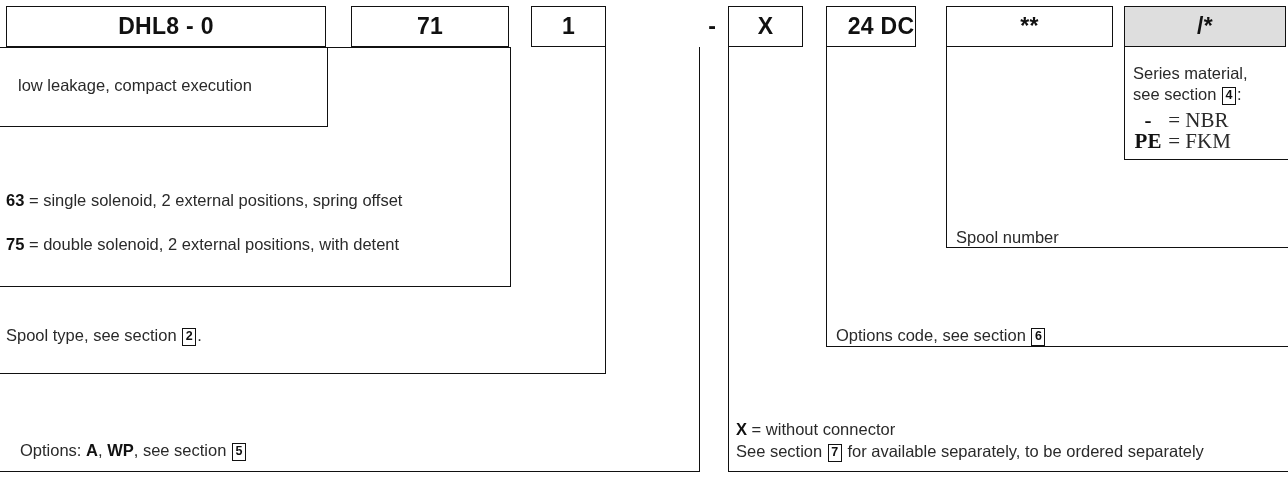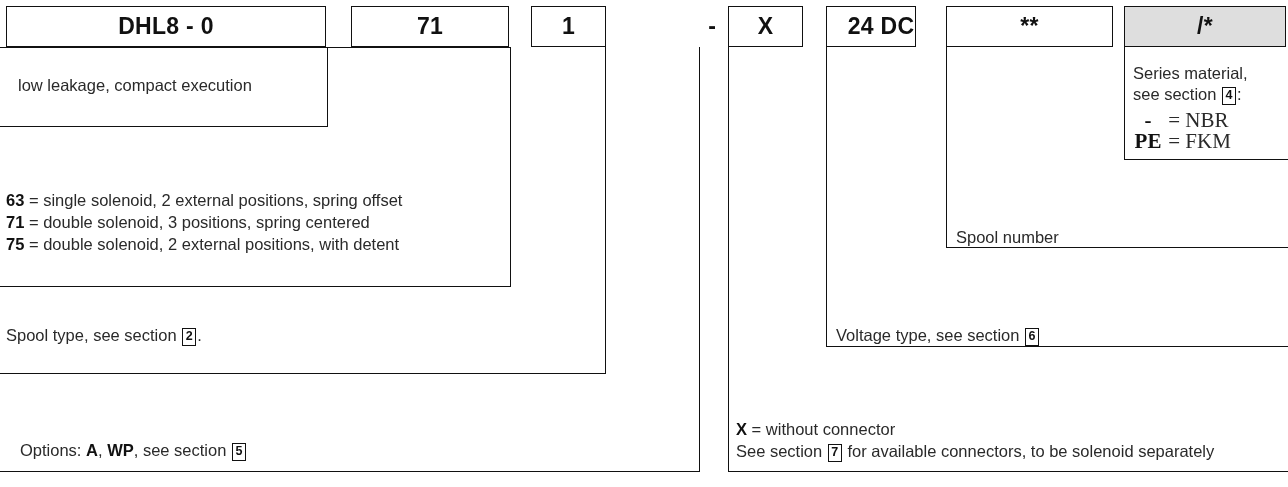--- a/index.html
+++ b/index.html
@@ -106,25 +106,20 @@
   <div class="frame bl bb" style="left:1124px;top:47px;width:168px;height:113px;"></div>
 
   <div class="txt" style="left:18px;top:75px;text-align:right;">low leakage, compact execution</div>
 
 
   <div class="txt" style="left:6px;top:190px;">
     <b>63</b>
     <span>=</span>
     <span>single solenoid, 2 external positions, spring offset</span>
   </div>
-  <div class="txt" style="left:6px;top:212px;">
-    <b>71</b>
-    <span>=</span>
-    <span>double solenoid, 3 positions, spring centered</span>
-  </div>
   <div class="txt" style="left:6px;top:234px;">
     <b>75</b>
     <span>=</span>
     <span>double solenoid, 2 external positions, with detent</span>
   </div>
 
   <div class="txt" style="left:6px;top:325px;">
     <span>Spool type, see section</span>
     <span class="secref">2</span><span>.</span>
   </div>
@@ -136,25 +131,25 @@
     <span class="secref">5</span>
   </div>
 
   <div class="txt" style="left:736px;top:419px;">
     <b>X</b>
     <span>= without connector</span>
   </div>
   <div class="txt" style="left:736px;top:441px;">
     <span>See section</span>
     <span class="secref">7</span>
-    <span>for available connectors, to be solenoid separately</span>
+    <span>for available separately, to be ordered separately</span>
   </div>
 
   <div class="txt" style="left:836px;top:325px;">
-    <span>Voltage type, see section</span>
+    <span>Options code, see section</span>
     <span class="secref">6</span>
   </div>
 
   <div class="txt" style="left:956px;top:227px;">Spool number</div>
 
   <div class="txt" style="left:1133px;top:63px;">Series material,</div>
   <div class="txt" style="left:1133px;top:84px;">
     <span>see section</span>
     <span class="secref">4</span><span>:</span>
   </div>

